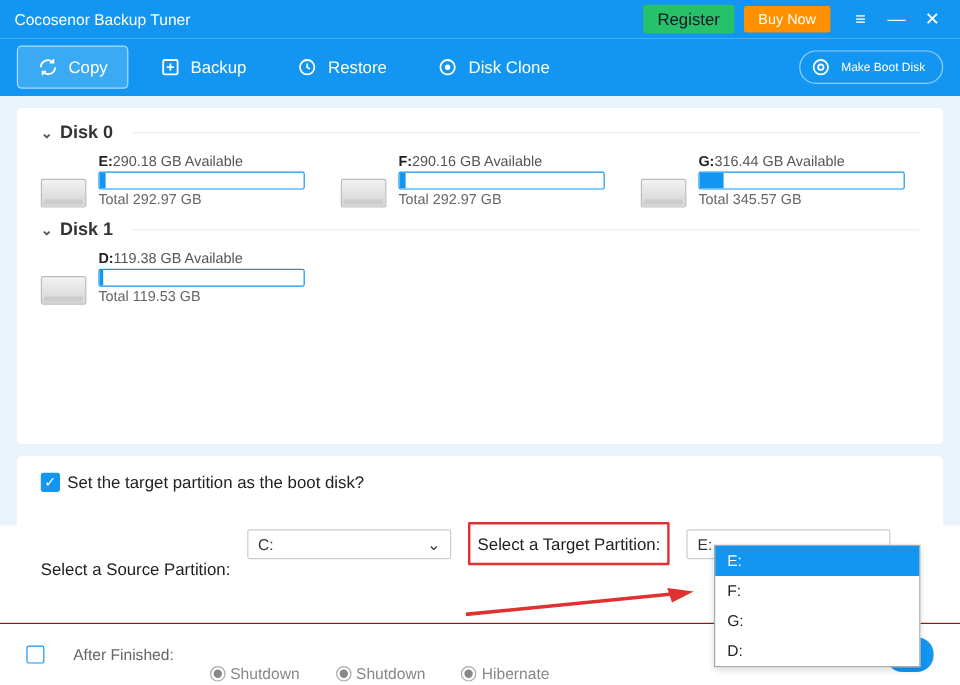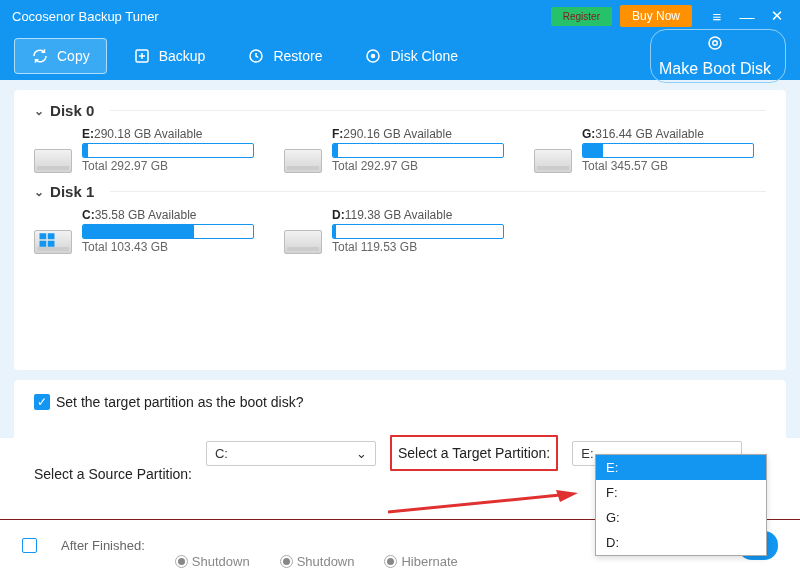--- a/index.html
+++ b/index.html
@@ -1,27 +1,27 @@
 <!DOCTYPE html>
 <html><head>
 <meta charset="utf-8">
 <style>
   * { box-sizing: border-box; margin: 0; padding: 0; font-family: "Segoe UI", Arial, sans-serif; }
   body { width: 800px; height: 571px; overflow: hidden; background: #fff; }
   .titlebar { height: 32px; background: #1296f1; display: flex; align-items: center; color: #fff; padding: 0 8px 0 12px; font-size: 13px; }
   .titlebar .title { flex: 1; }
-  .titlebar .reg { background: #27c169; color: #7f1d1d; border: none; padding: 4px 12px; font-size: 10px; border-radius: 2px; margin-right: 8px; cursor: pointer; }
+  .titlebar .reg { background: #27c169; color: #0f172a; border: none; padding: 4px 12px; font-size: 14px; border-radius: 2px; margin-right: 8px; cursor: pointer; }
   .titlebar .buy { background: #ff9000; color: #fff; border: none; padding: 4px 12px; font-size: 12px; border-radius: 2px; margin-right: 10px; cursor: pointer; }
   .titlebar .win-icon { width: 30px; text-align: center; font-size: 15px; cursor: pointer; }
   .toolbar { height: 48px; background: #1296f1; display: flex; align-items: center; padding: 0 14px; gap: 10px; text-align: center; }
   .tool-btn { display: flex; align-items: center; gap: 8px; color: #fff; font-size: 14px; padding: 8px 16px; border-radius: 4px; cursor: pointer; }
   .tool-btn.active { background: #3aaaf5; border: 1px solid rgba(255,255,255,0.6); }
   .tool-btn svg { width: 18px; height: 18px; }
   .spacer { flex: 1; }
-  .boot-disk { display: flex; align-items: center; gap: 8px; color: #fff; font-size: 16px; border: 1px solid #8fd0fb; border-radius: 16px; padding: 4px 14px 4px 8px; cursor: pointer; flex-direction: column; }
+  .boot-disk { display: flex; align-items: center; gap: 8px; color: #fff; font-size: 10px; border: 1px solid #8fd0fb; border-radius: 16px; padding: 4px 14px 4px 8px; cursor: pointer; }
   .content { background: #e9f3fc; padding: 10px 14px 0 14px; height: 358px; }
   .panel { background: #fff; border-radius: 4px; padding: 12px 20px 6px 20px; height: 280px; overflow: hidden; }
   .options-panel { background:#fff; border-radius:4px; margin-top:10px; padding:14px 20px 16px 20px; position: relative; }
   .disk-hdr { display: flex; align-items: center; font-size: 15px; color: #333; font-weight: 600; gap: 6px; cursor: pointer; margin-bottom: 4px; }
   .disk-hdr .chev { font-size: 12px; color: #555; }
   .disk-hdr::after { content:""; flex:1; height:1px; background:#eee; margin-left:10px; }
   .parts { display: flex; gap: 30px; padding: 4px 0 10px 0; flex-wrap: wrap; }
   .part { display: flex; align-items: flex-end; gap: 10px; width: 220px; cursor: pointer; }
   .drive-icon { width: 38px; height: 26px; position: relative; }
   .drive-icon::before { content:""; position:absolute; inset:2px 0 0 0; background:linear-gradient(#f2f2f2,#d4d4d4); border:1px solid #bcbcbc; border-radius:2px; }
@@ -142,37 +142,20 @@
         </div>
       </div>
     </div>
 
     <div class="disk-hdr">
       <span class="chev">⌄</span>
       <span>Disk 1</span>
     </div>
     <div class="parts">
       <div class="part">
-        <div class="drive-icon win">
-          <svg viewBox="0 0 24 24">
-              <rect x="2" y="3" width="9" height="8" fill="#1296f1"></rect>
-              <rect x="13" y="3" width="9" height="8" fill="#1296f1"></rect>
-              <rect x="2" y="13" width="9" height="8" fill="#1296f1"></rect>
-              <rect x="13" y="13" width="9" height="8" fill="#1296f1"></rect>
-            </svg>
-        </div>
-        <div class="part-info">
-          <div class="part-line1"><b>C:</b><span>35.58 GB Available</span></div>
-          <div class="bar">
-              <div class="used" style="width:65%"></div>
-            </div>
-          <div class="part-line2">Total 103.43 GB</div>
-        </div>
-      </div>
-      <div class="part">
         <div class="drive-icon"></div>
         <div class="part-info">
           <div class="part-line1"><b>D:</b><span>119.38 GB Available</span></div>
           <div class="bar">
               <div class="used" style="width:2%"></div>
             </div>
           <div class="part-line2">Total 119.53 GB</div>
         </div>
       </div>
     </div>

